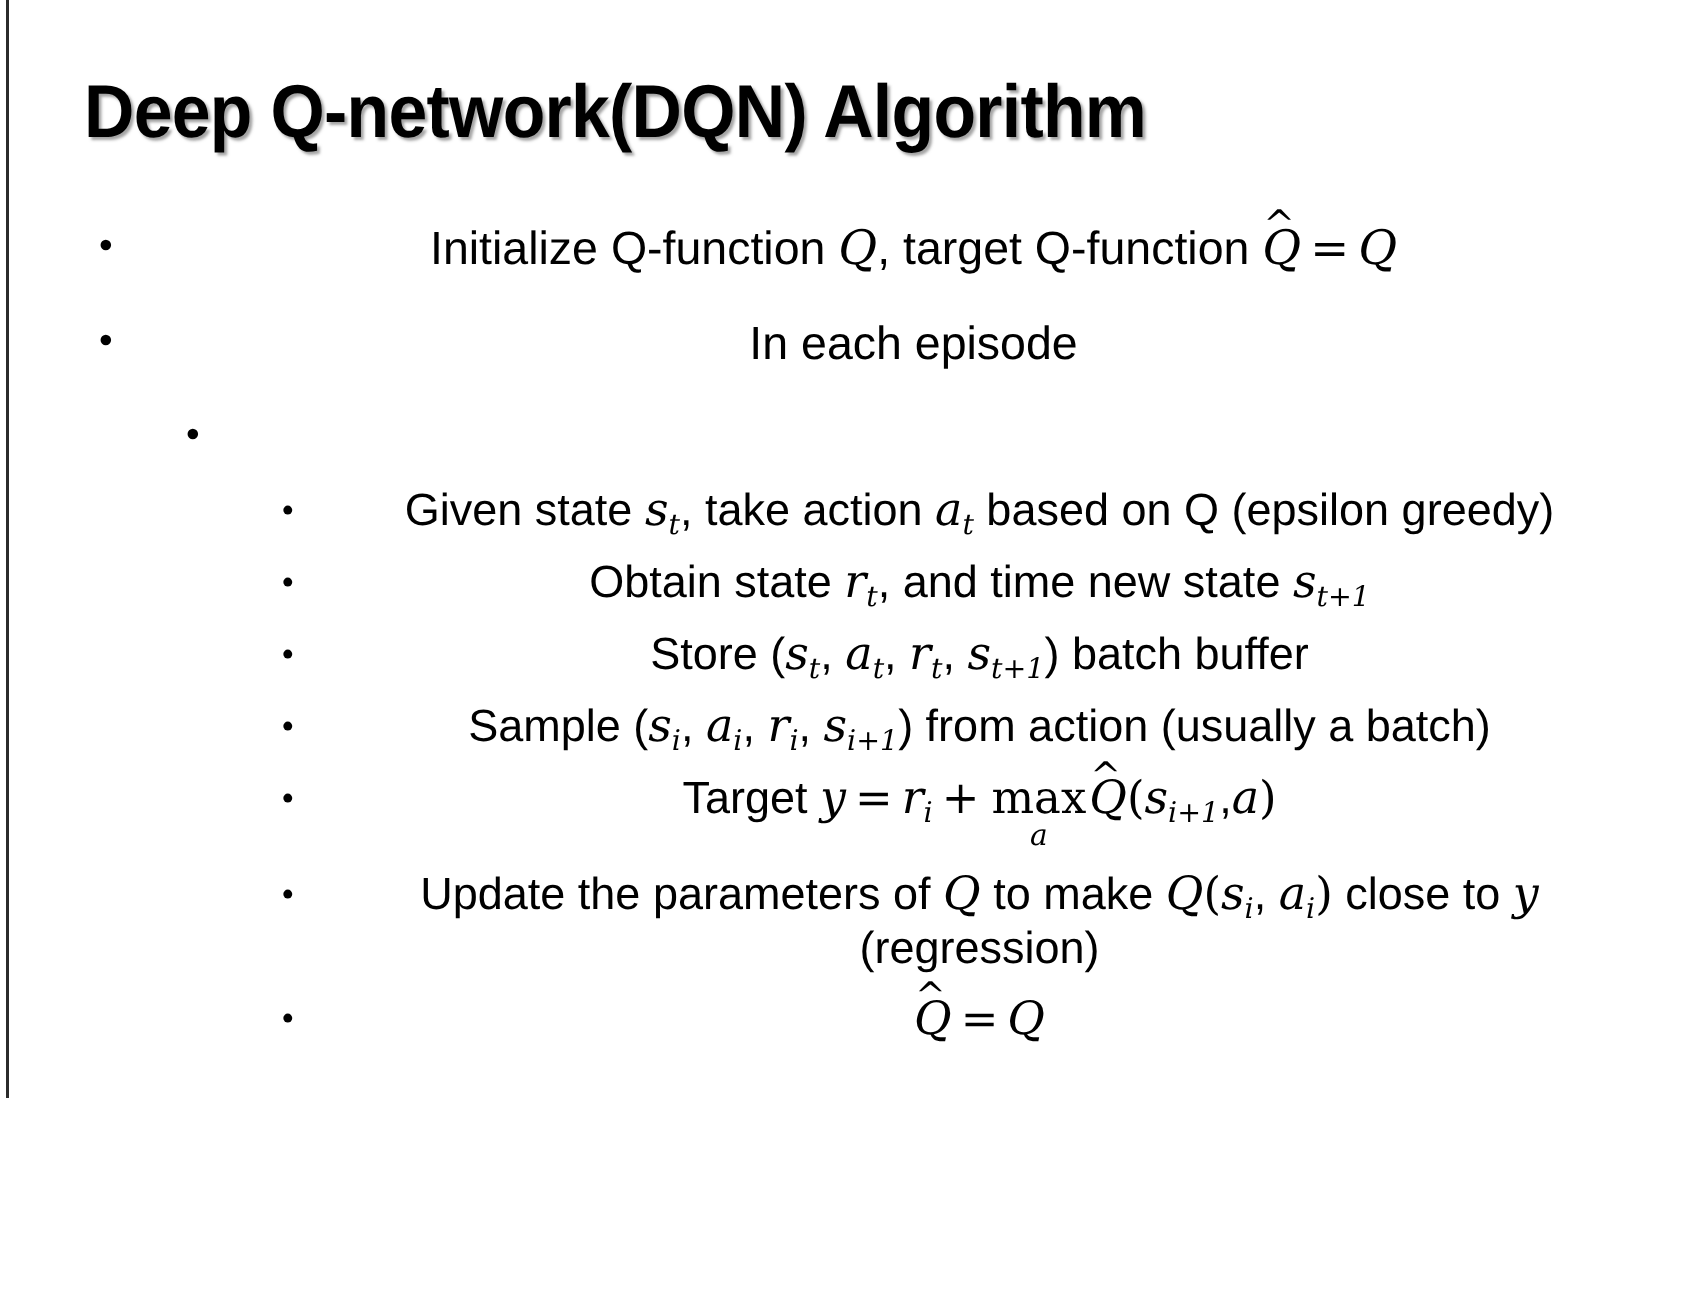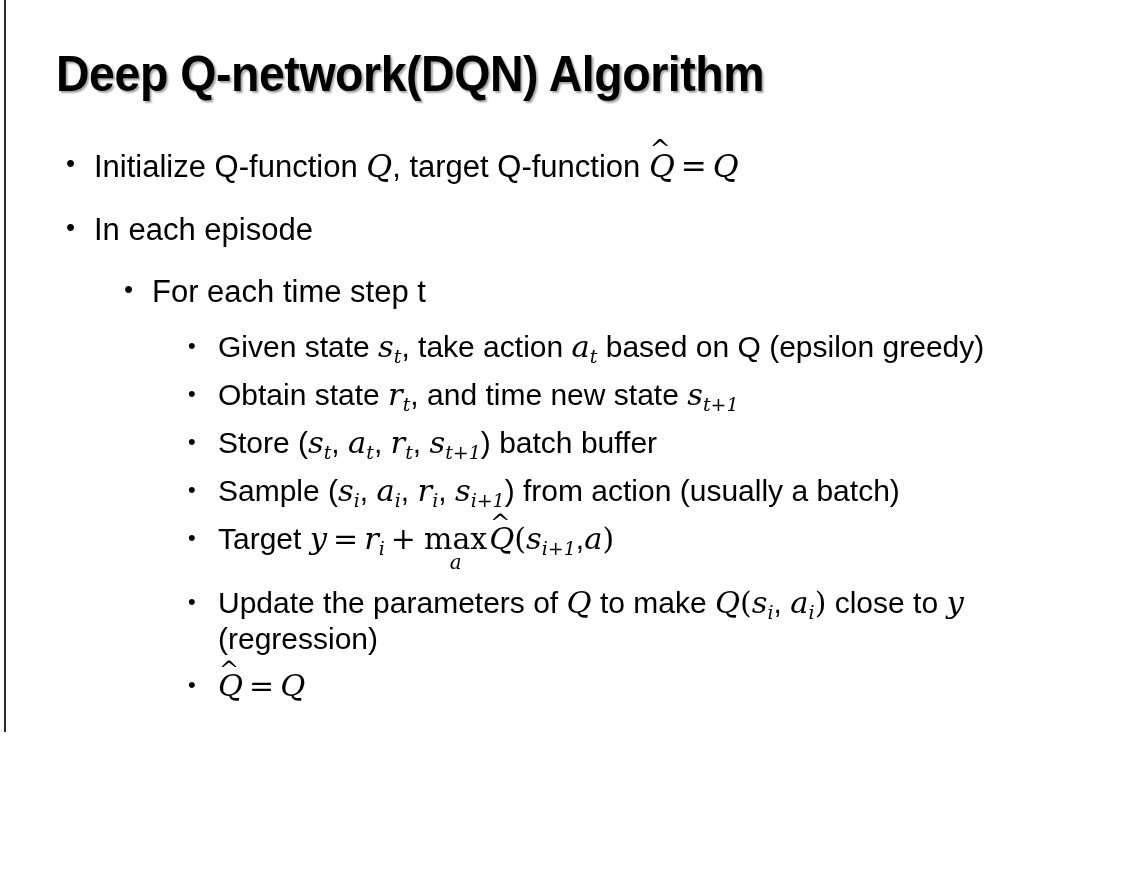--- a/index.html
+++ b/index.html
@@ -51,20 +51,21 @@
     align-items: flex-start;
     line-height: 1.18;
   }
   .bullet .dot {
     flex: 0 0 auto;
     text-align: left;
     line-height: 1.18;
   }
   .bullet .btext {
     flex: 1 1 auto;
+    text-align: center;
   }
 
   
   .lvl1 {
     padding-left: 66px;
     font-size: 31px;
     margin-bottom: 26px;
   }
   .lvl1 .dot { width: 28px; font-size: 26px; }
 
@@ -152,21 +153,20 @@
       <span class="btext"><span>Initialize Q-function </span><span class="m">Q</span><span>, target Q-function </span><span class="m hat"><span class="hatmark">^</span><span>Q</span></span><span class="eq">=</span><span class="m">Q</span></span>
     </div>
 
     <div class="bullet lvl1">
       <span class="dot">•</span>
       <span class="btext">In each episode</span>
     </div>
 
     <div class="bullet lvl2">
       <span class="dot">•</span>
-      <span class="btext">For each time step t</span>
     </div>
 
     <div class="lvl3-group">
 
       <div class="bullet lvl3">
         <span class="dot">•</span>
         <span class="btext"><span>Given state </span><span class="m"><span>s</span><sub>t</sub></span><span>, take action </span><span class="m"><span>a</span><sub>t</sub></span><span> based on Q (epsilon greedy)</span></span>
       </div>
 
       <div class="bullet lvl3">

